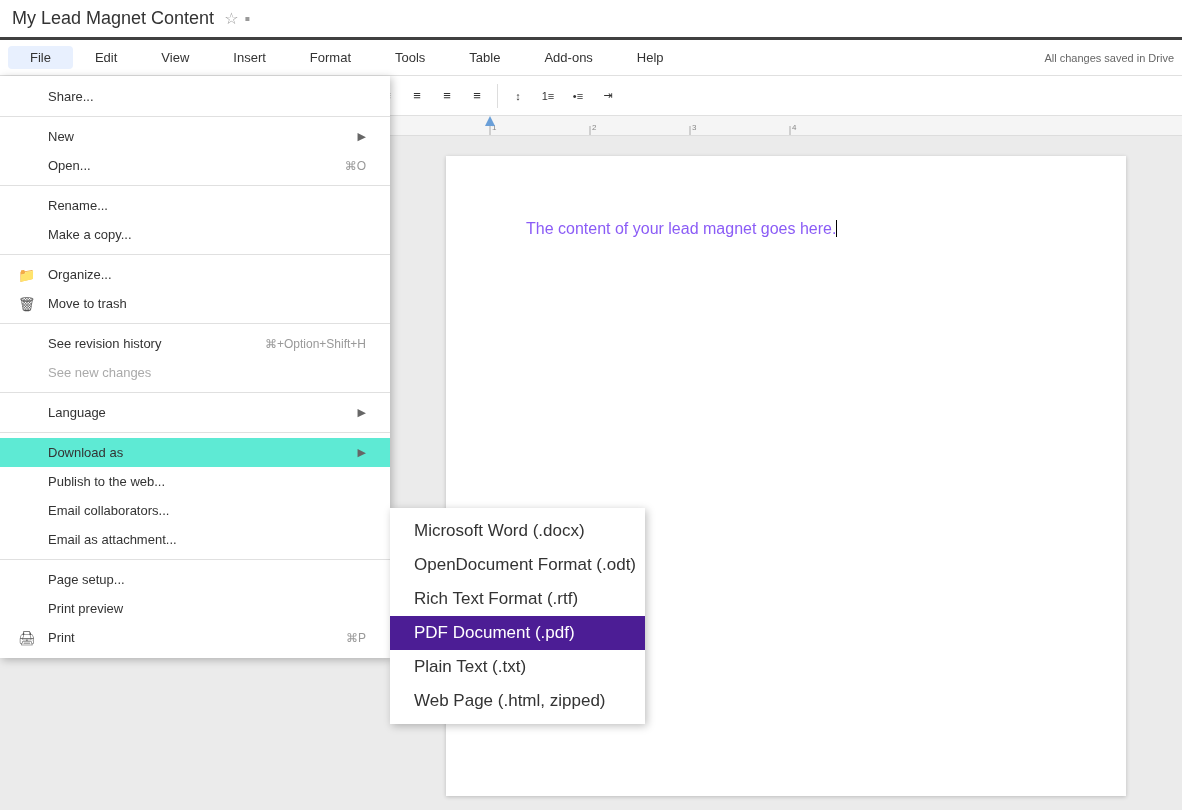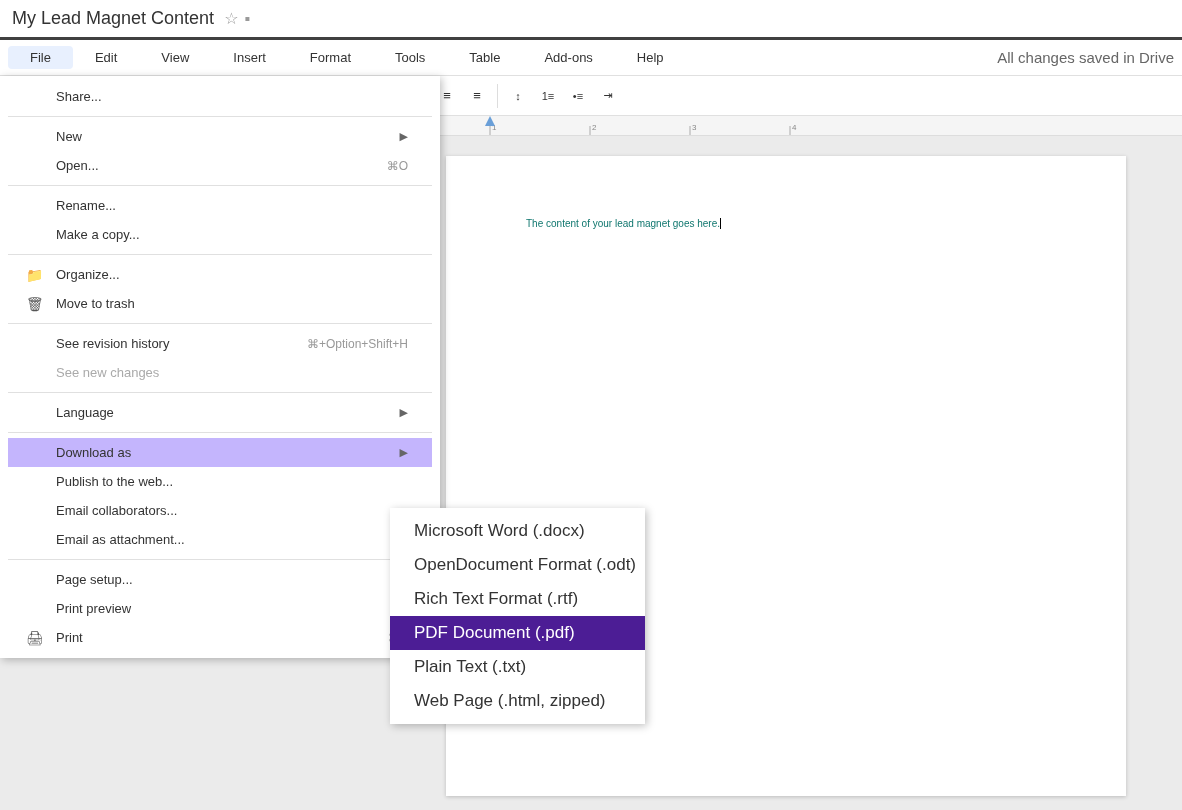--- a/index.html
+++ b/index.html
@@ -48,21 +48,21 @@
       padding: 4px 22px;
       cursor: pointer;
       color: #333;
       font-size: 13px;
       border-radius: 4px;
     }
     .menu-item.active { background: #e8f0fe; }
     .menu-status {
       margin-left: auto;
       color: #666;
-      font-size: 15px;
+      font-size: 11px;
     }
 
     
     .toolbar {
       height: 40px;
       background: #fff;
       display: flex;
       align-items: center;
       padding: 0 8px;
       border-bottom: 1px solid #e0e0e0;
@@ -123,37 +123,37 @@
     .main-area {
       display: flex;
       height: calc(810px - 40px - 36px - 40px - 20px);
     }
 
     
     .file-menu-dropdown {
       position: absolute;
       top: 76px;
       left: 0;
-      width: 440px;
+      width: 390px;
       background: #fff;
       box-shadow: 2px 2px 8px rgba(0,0,0,0.25);
       z-index: 100;
-      padding: 6px 8px;
+      padding: 6px 0;
     }
     .dropdown-item {
       display: flex;
       align-items: center;
       padding: 7px 24px 7px 48px;
       cursor: pointer;
       color: #333;
       font-size: 13px;
       position: relative;
       white-space: nowrap;
     }
-    .dropdown-item.active { background: #c4b5fd; text-align: center; }
+    .dropdown-item.active { background: #5eead4; text-align: center; }
     .dropdown-item.disabled { color: #aaa; cursor: default; }
     .dropdown-item .shortcut {
       margin-left: auto;
       color: #999;
       font-size: 12px;
     }
     .dropdown-item .arrow {
       margin-left: auto;
       color: #666;
       font-size: 11px;
@@ -208,22 +208,22 @@
     }
     .doc-page {
       width: 680px;
       min-height: 640px;
       background: #fff;
       box-shadow: 0 1px 4px rgba(0,0,0,0.2);
       padding: 60px 80px;
       position: relative;
     }
     .doc-content {
-      font-size: 10px;
-      color: #0f766e;
+      font-size: 16px;
+      color: #8b5cf6;
       line-height: 1.6;
     }
     .doc-cursor {
       display: inline;
       border-right: 1px solid #000;
     }
 
     
     .ruler-svg {
       position: absolute;

